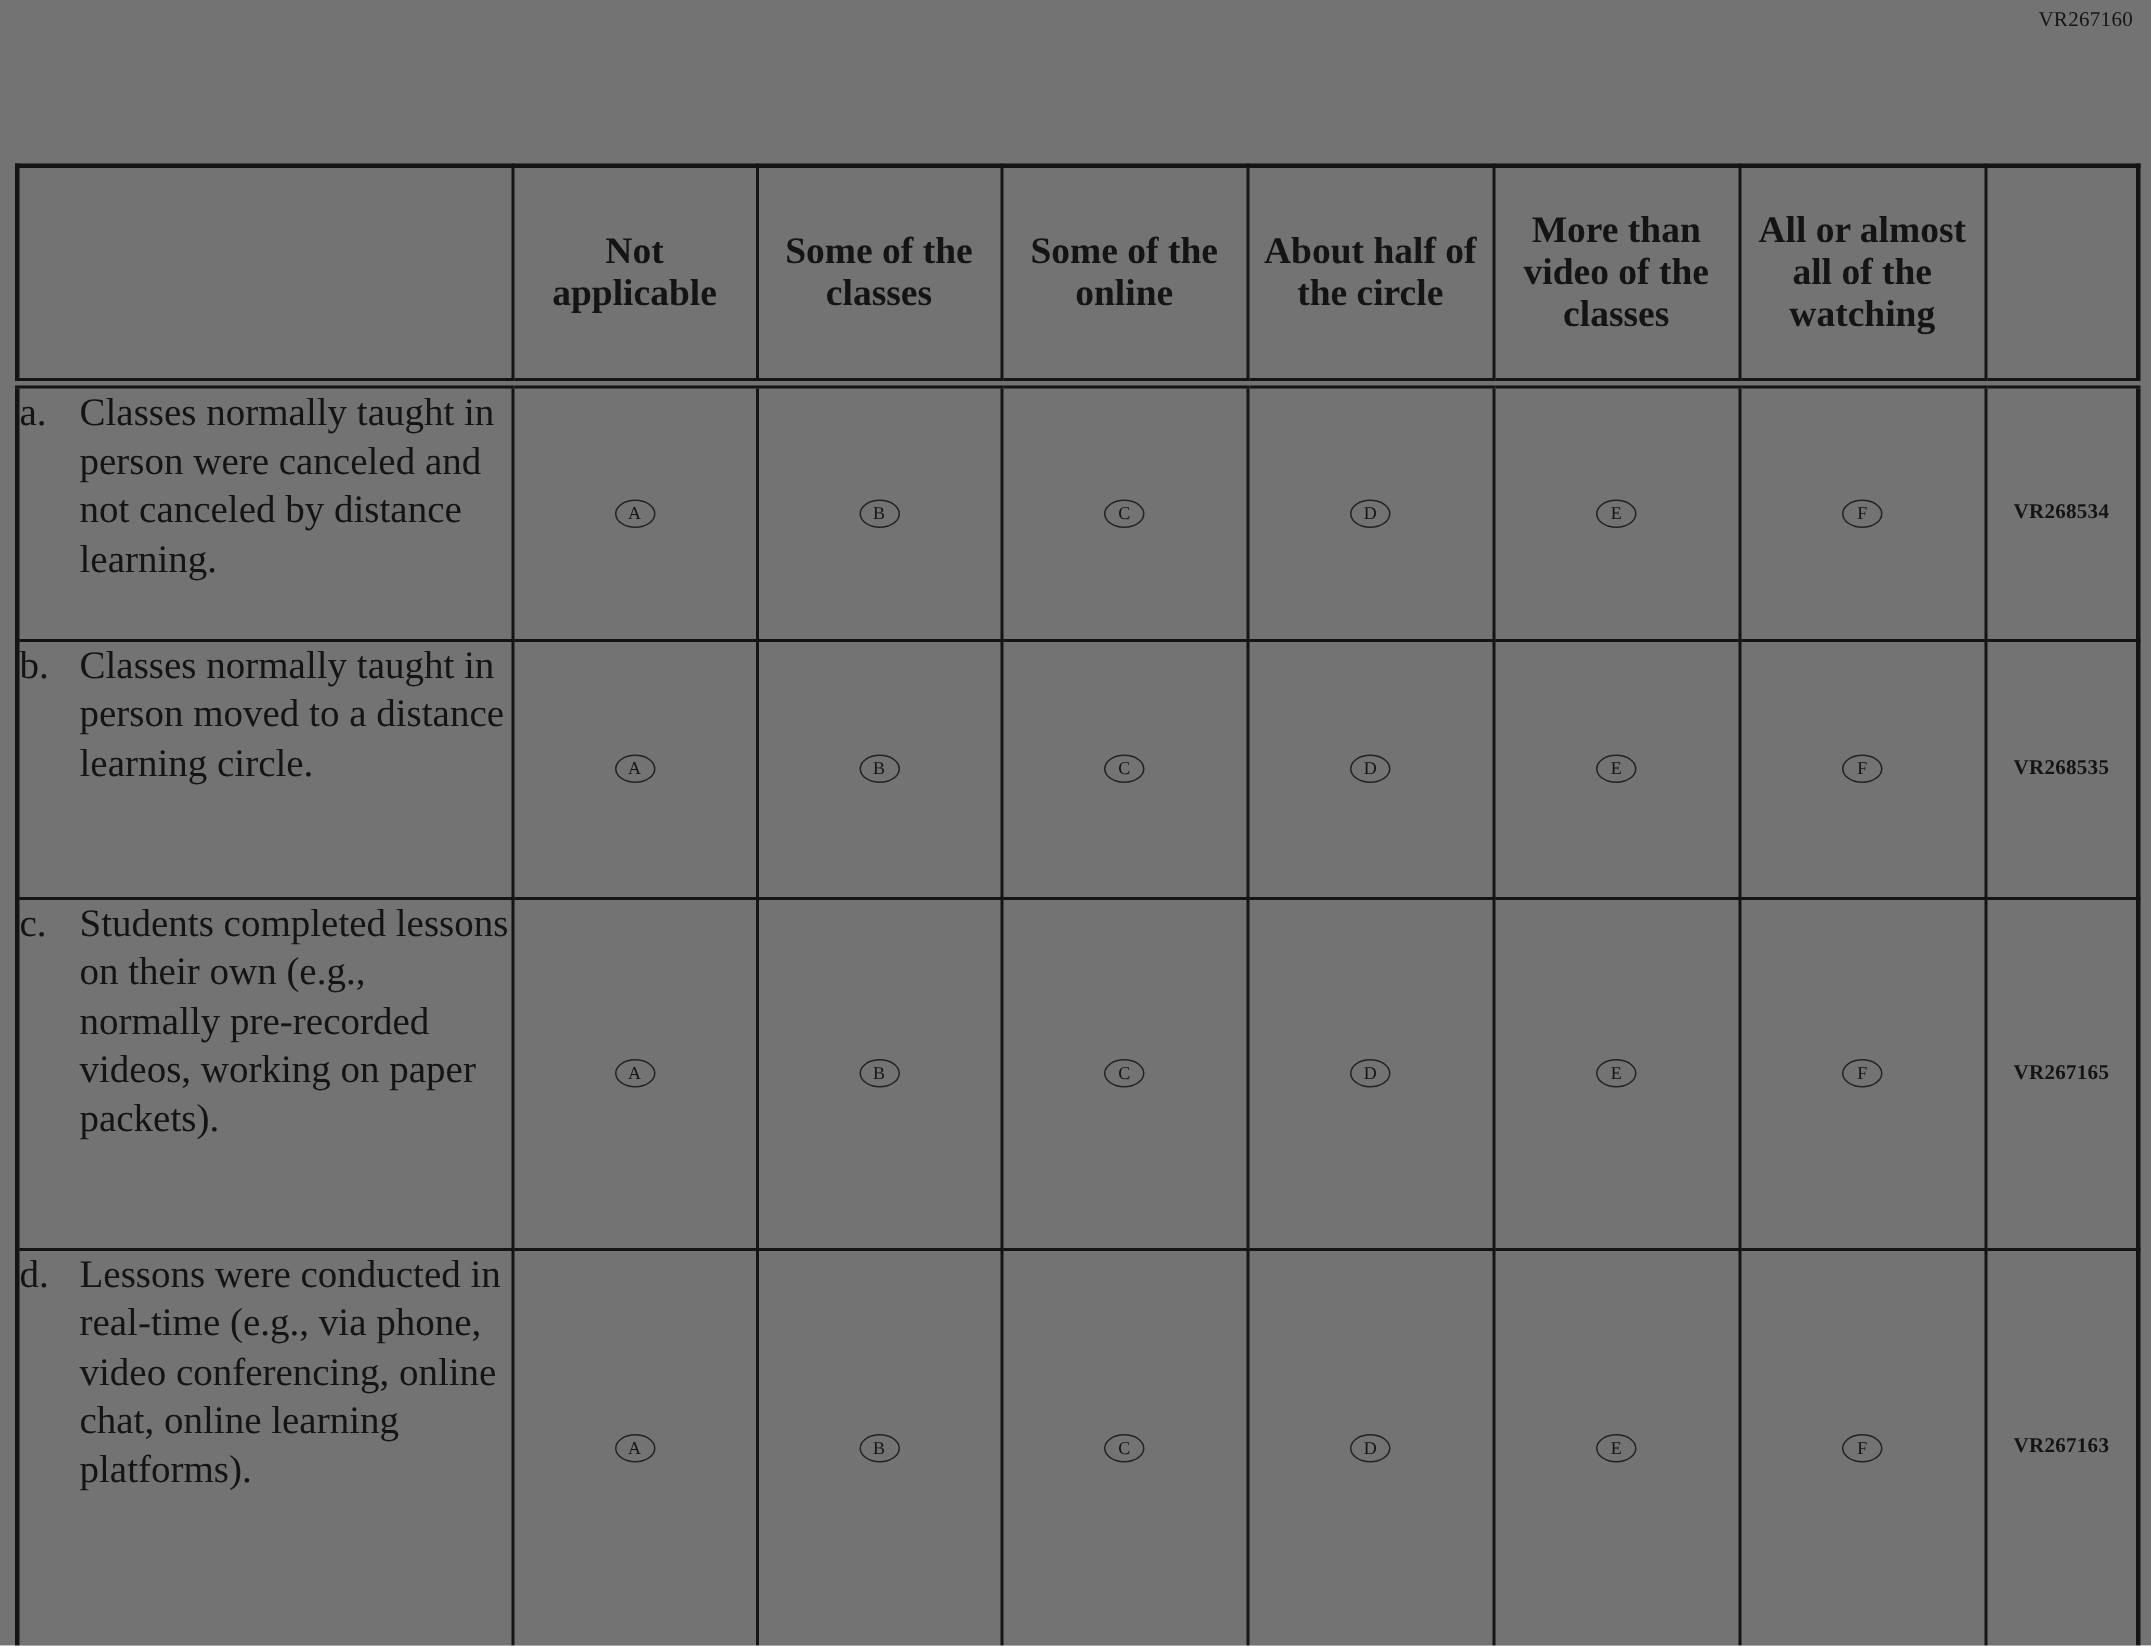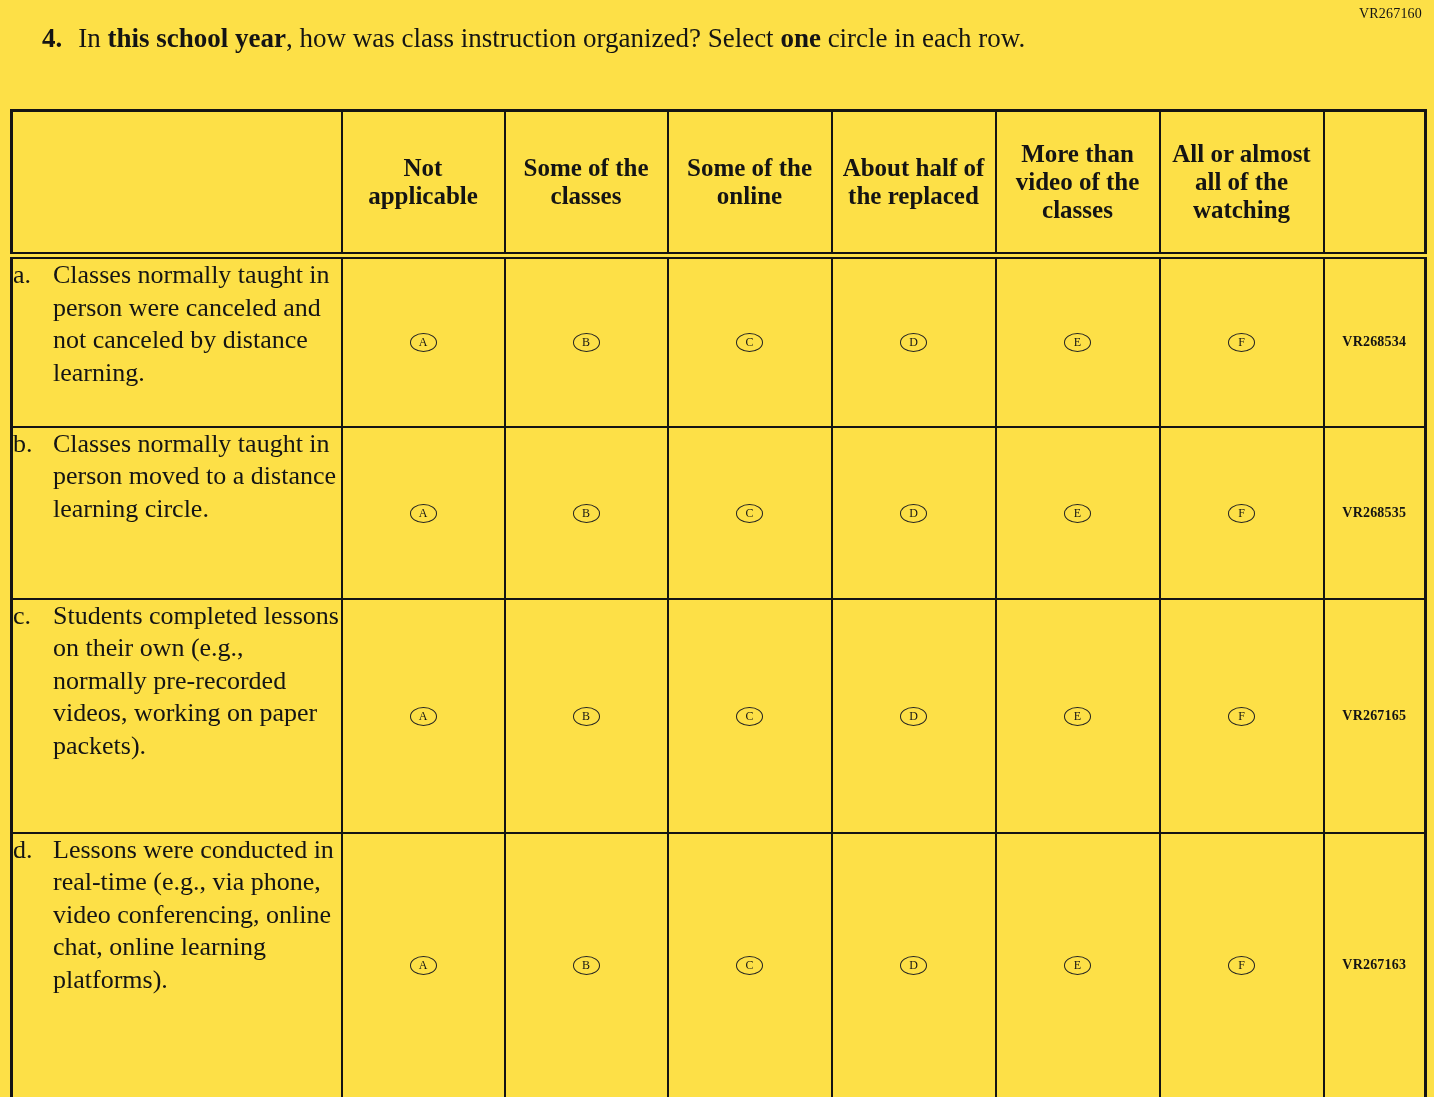--- a/index.html
+++ b/index.html
@@ -6,21 +6,21 @@
     margin: 0;
     padding: 0;
     background: #ffffff;
     font-family: "Liberation Serif", "DejaVu Serif", serif;
     color: #141414;
   }
   .page {
     position: relative;
     width: 1434px;
     height: 1097px;
-    background: #fde047;
+    background: #737373;
     overflow: hidden;
   }
   .top-code {
     position: absolute;
     top: 6px;
     right: 12px;
     font-size: 14px;
     letter-spacing: 0.2px;
   }
   .question {
@@ -109,42 +109,39 @@
   tr.row-c  { height: 234px; }
   tr.row-d  { height: 266px; }
 </style>
 </head>
 <body>
 
 <div class="page">
 
   <div class="top-code">VR267160</div>
 
-  <div class="question">
-    <span class="qnum">4.</span><span>In </span><b>this school year</b><span>, how was class instruction organized? Select </span><b>one</b><span> circle in each row.</span>
-  </div>
 
   <table class="grid">
     <colgroup>
       <col style="width:330px">
       <col style="width:163px">
       <col style="width:163px">
       <col style="width:164px">
       <col style="width:164px">
       <col style="width:164px">
       <col style="width:164px">
       <col style="width:102px">
     </colgroup>
     <thead>
       <tr>
         <th></th>
         <th>Not applicable</th>
         <th>Some of the classes</th>
         <th>Some of the online</th>
-        <th>About half of the replaced</th>
+        <th>About half of the circle</th>
         <th>More than video of the classes</th>
         <th>All or almost all of the watching</th>
         <th></th>
       </tr>
     </thead>
     <tbody>
 
       <tr class="row-a">
         <td class="label-cell">
           <div class="label-wrap">

